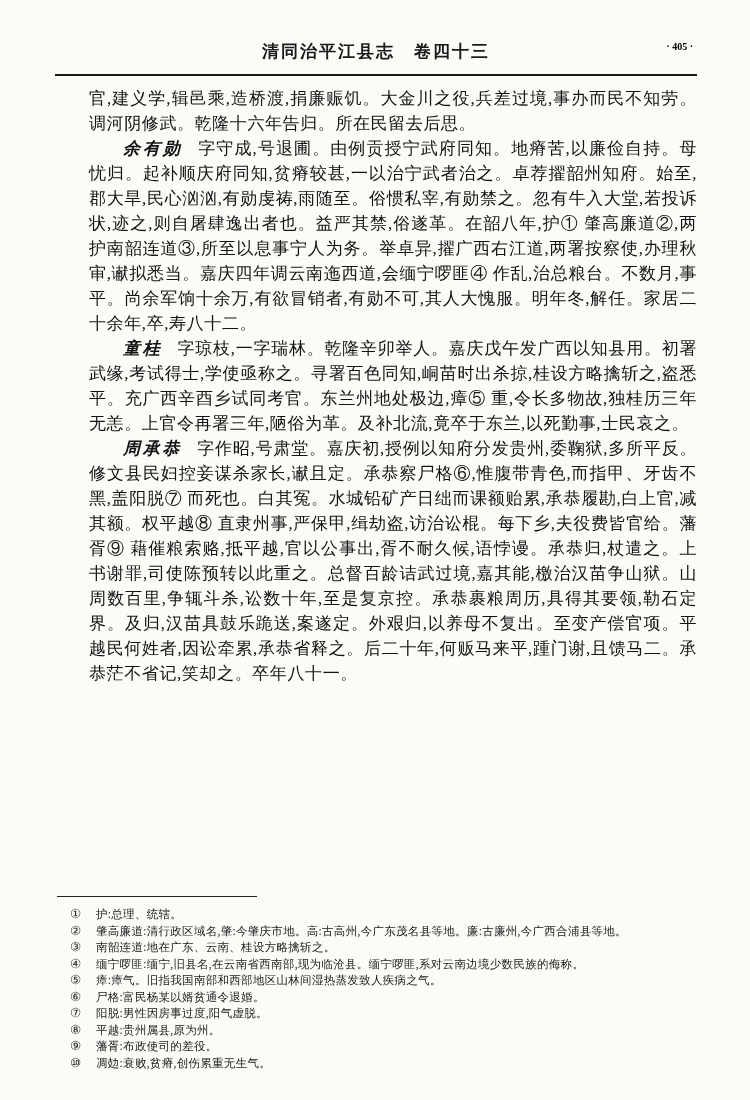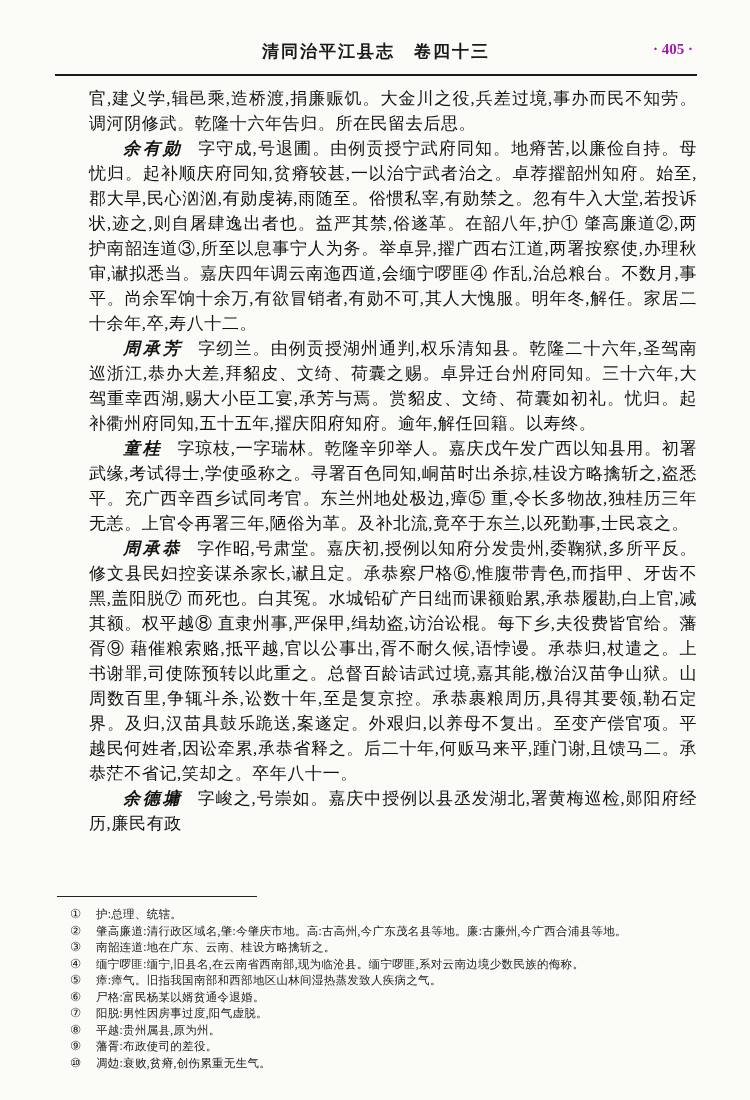--- a/index.html
+++ b/index.html
@@ -29,23 +29,23 @@
     text-align: center;
     font-size: 17px;
     font-weight: bold;
     letter-spacing: 2px;
     color: #1a1a1a;
   }
   .header-page {
     position: absolute;
     right: 2px;
     top: 1px;
-    font-size: 15px;
+    font-size: 10px;
     font-weight: bold;
-    color: #a21caf;
+    color: #000000;
   }
   .header-rule {
     position: absolute;
     top: 74px;
     left: 55px;
     width: 642px;
     height: 2px;
     background: #1a1a1a;
   }
 
@@ -111,24 +111,22 @@
 
   <div class="header">
     <div class="header-title">清同治平江县志　卷四十三</div>
     <div class="header-page">· 405 ·</div>
   </div>
   <div class="header-rule"></div>
 
   <div class="body-text">
     <p class="para no-indent"><span>官,建义学,辑邑乘,造桥渡,捐廉赈饥。大金川之役,兵差过境,事办而民不知劳。调河阴修武。乾隆十六年告归。所在民留去后思。</span></p>
     <p class="para"><span class="bio-name">余有勋</span><span>字守成,号退圃。由例贡授宁武府同知。地瘠苦,以廉俭自持。母忧归。起补顺庆府同知,贫瘠较甚,一以治宁武者治之。卓荐擢韶州知府。始至,郡大旱,民心汹汹,有勋虔祷,雨随至。俗惯私宰,有勋禁之。忽有牛入大堂,若投诉状,迹之,则自屠肆逸出者也。益严其禁,俗遂革。在韶八年,护① 肇高廉道②,两护南韶连道③,所至以息事宁人为务。举卓异,擢广西右江道,两署按察使,办理秋审,谳拟悉当。嘉庆四年调云南迤西道,会缅宁啰匪④ 作乱,治总粮台。不数月,事平。尚余军饷十余万,有欲冒销者,有勋不可,其人大愧服。明年冬,解任。家居二十余年,卒,寿八十二。</span></p>
-    <p class="para"><span class="bio-name">周承芳</span><span>字纫兰。由例贡授湖州通判,权乐清知县。乾隆二十六年,圣驾南巡浙江,恭办大差,拜貂皮、文绮、荷囊之赐。卓异迁台州府同知。三十六年,大驾重幸西湖,赐大小臣工宴,承芳与焉。赏貂皮、文绮、荷囊如初礼。忧归。起补衢州府同知,五十五年,擢庆阳府知府。逾年,解任回籍。以寿终。</span></p>
     <p class="para"><span class="bio-name">童桂</span><span>字琼枝,一字瑞林。乾隆辛卯举人。嘉庆戊午发广西以知县用。初署武缘,考试得士,学使亟称之。寻署百色同知,峒苗时出杀掠,桂设方略擒斩之,盗悉平。充广西辛酉乡试同考官。东兰州地处极边,瘴⑤ 重,令长多物故,独桂历三年无恙。上官令再署三年,陋俗为革。及补北流,竟卒于东兰,以死勤事,士民哀之。</span></p>
     <p class="para"><span class="bio-name">周承恭</span><span>字作昭,号肃堂。嘉庆初,授例以知府分发贵州,委鞠狱,多所平反。修文县民妇控妾谋杀家长,谳且定。承恭察尸格⑥,惟腹带青色,而指甲、牙齿不黑,盖阳脱⑦ 而死也。白其冤。水城铅矿产日绌而课额贻累,承恭履勘,白上官,减其额。权平越⑧ 直隶州事,严保甲,缉劫盗,访治讼棍。每下乡,夫役费皆官给。藩胥⑨ 藉催粮索赂,抵平越,官以公事出,胥不耐久候,语悖谩。承恭归,杖遣之。上书谢罪,司使陈预转以此重之。总督百龄诘武过境,嘉其能,檄治汉苗争山狱。山周数百里,争辄斗杀,讼数十年,至是复京控。承恭裹粮周历,具得其要领,勒石定界。及归,汉苗具鼓乐跪送,案遂定。外艰归,以养母不复出。至变产偿官项。平越民何姓者,因讼牵累,承恭省释之。后二十年,何贩马来平,踵门谢,且馈马二。承恭茫不省记,笑却之。卒年八十一。</span></p>
-    <p class="para"><span class="bio-name">余德墉</span><span>字峻之,号崇如。嘉庆中授例以县丞发湖北,署黄梅巡检,郧阳府经历,廉民有政</span></p>
   </div>
 
   <div class="footnote-separator"></div>
 
   <div class="footnotes">
     <div class="fn">
         <span class="fn-marker">①</span>
         <span class="fn-text">护:总理、统辖。</span>
       </div>
     <div class="fn">

